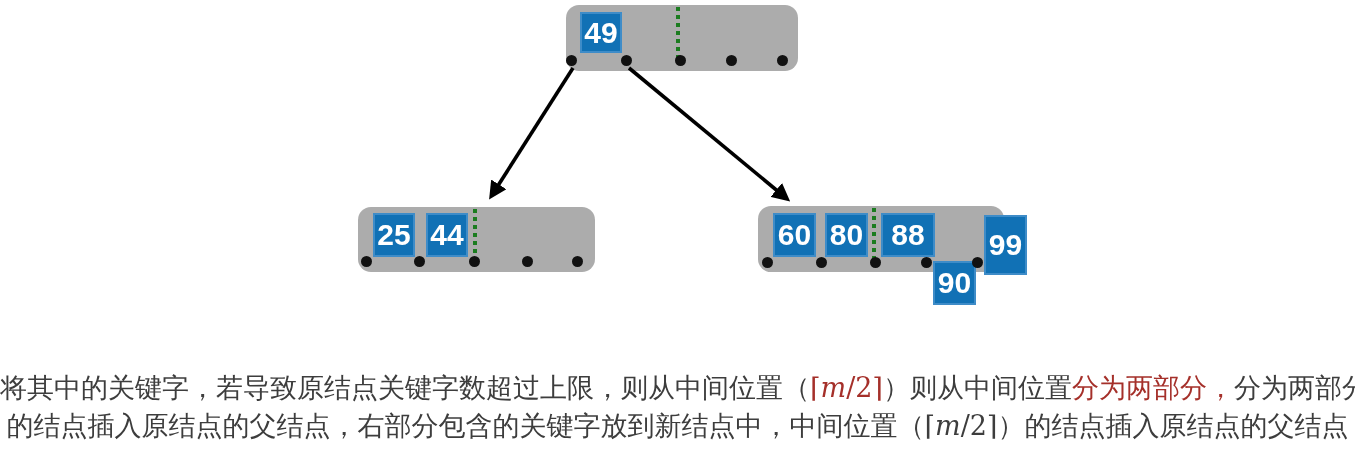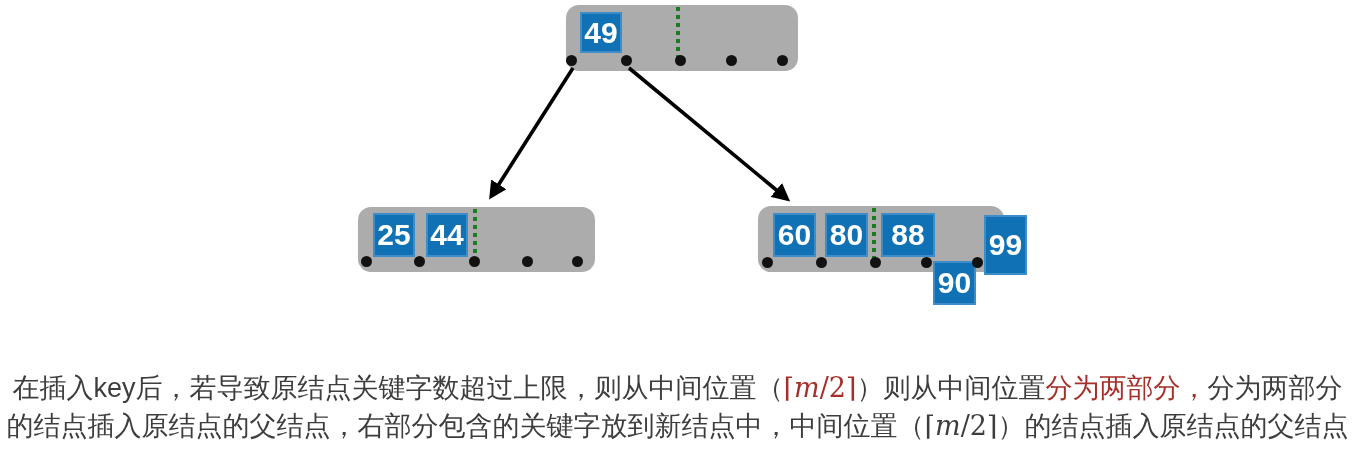--- a/index.html
+++ b/index.html
@@ -122,17 +122,17 @@
     <div class="key" style="left:226px; top:9px; width:43px; height:60px;">99</div>
     <div class="divider" style="left:114px; top:2px; height:53px;"></div>
     <span class="dot" style="left:4px;   top:51px;"></span>
     <span class="dot" style="left:58px;  top:51px;"></span>
     <span class="dot" style="left:112px; top:51px;"></span>
     <span class="dot" style="left:163px; top:51px;"></span>
     <span class="dot" style="left:214px; top:51px;"></span>
   </div>
 
   <div class="caption">
-    <div class="cap-line"><span class="seg-normal">在插入key后，若导致原结点关键字数超过上限，则从中间位置（</span><span class="seg-red-math">⌈</span><span class="seg-red-math-italic">m</span><span class="seg-red-math">/2</span><span class="seg-red-math">⌉</span><span class="seg-normal">）则从中间位置</span><span class="seg-red">分为两部分，</span><span class="seg-normal">分为两部分</span></div>
+    <div class="cap-line"><span class="seg-normal">将其中的关键字，若导致原结点关键字数超过上限，则从中间位置（</span><span class="seg-red-math">⌈</span><span class="seg-red-math-italic">m</span><span class="seg-red-math">/2</span><span class="seg-red-math">⌉</span><span class="seg-normal">）则从中间位置</span><span class="seg-red">分为两部分，</span><span class="seg-normal">分为两部分</span></div>
     <div class="cap-line"><span class="seg-normal">的结点插入原结点的父结点，右部分包含的关键字放到新结点中，中间位置（</span><span class="seg-math">⌈</span><span class="seg-math-italic">m</span><span class="seg-math">/2</span><span class="seg-math">⌉</span><span class="seg-normal">）的结点插入原结点的父结点</span></div>
   </div>
 
 </div>
 
 </body></html>

